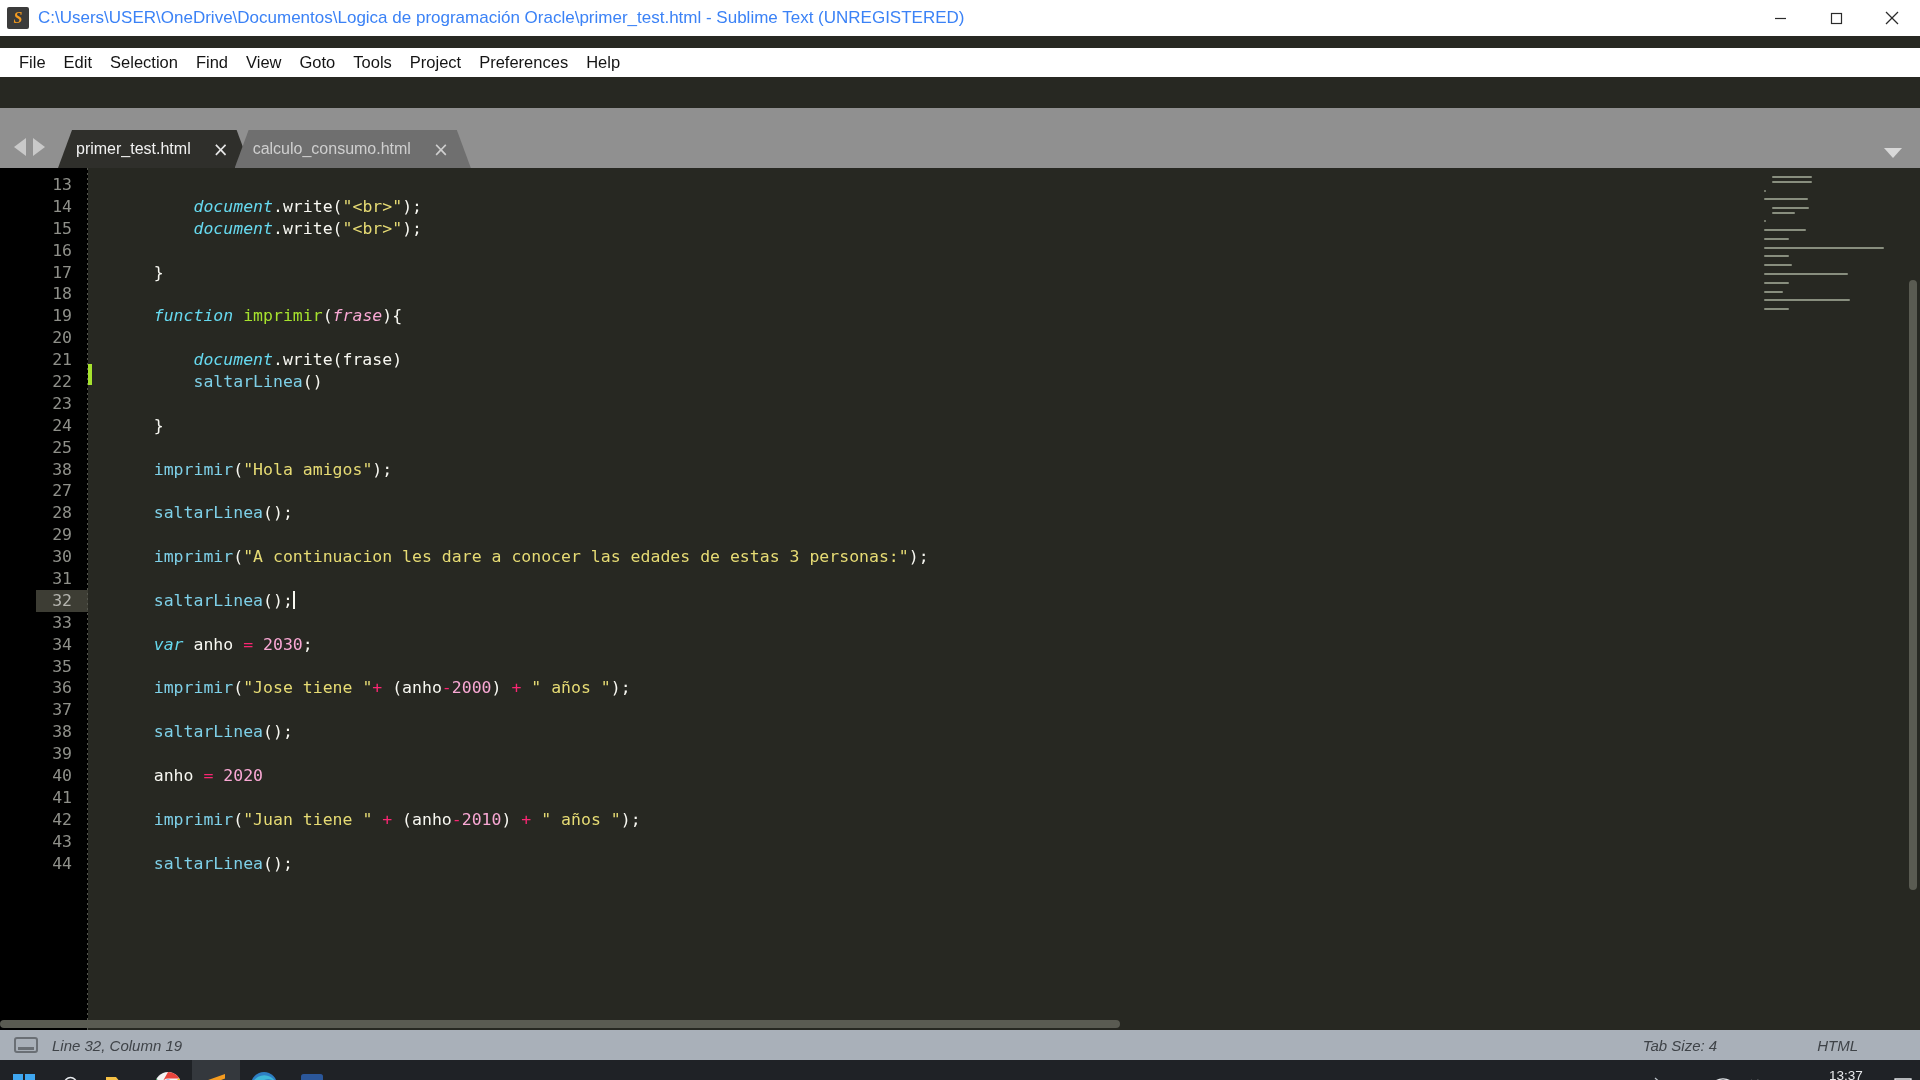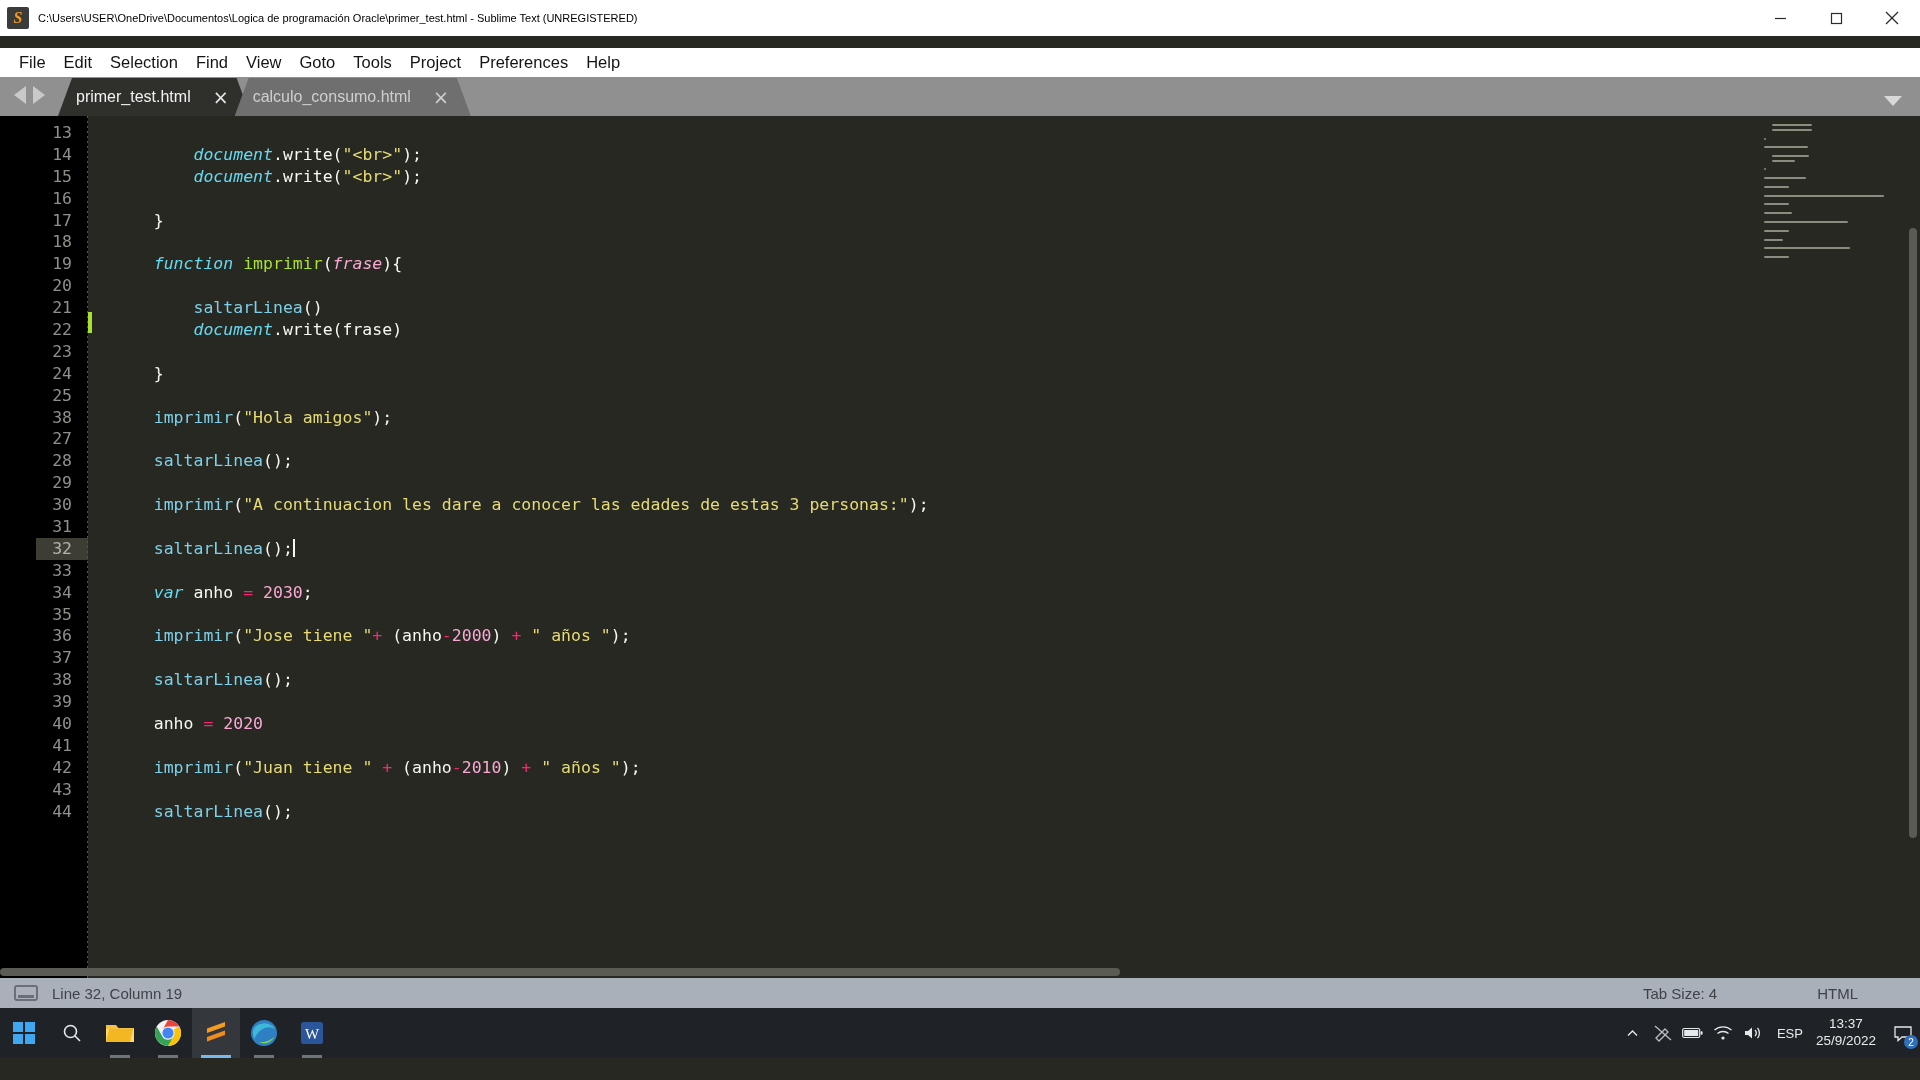--- a/index.html
+++ b/index.html
@@ -15,42 +15,42 @@
     position: relative;
   }
   #app-icon {
     width: 22px; height: 22px; margin-left: 7px; margin-right: 9px;
     background: #3b3b3b; border-radius: 2px; flex: none;
     display: flex; align-items: center; justify-content: center;
     color: #f49b20; font-size: 16px; font-weight: bold;
     font-family: "Liberation Serif", serif; font-style: italic;
   }
   #title-text {
-    font-size: 11px; color: #000000; white-space: nowrap;
+    font-size: 17px; color: #3b82f6; white-space: nowrap;
   }
   #win-controls { position: absolute; right: 0; top: 0; display: flex; height: 36px; }
   .win-btn {
     width: 56px; height: 36px; display: flex; align-items: center; justify-content: center;
     color: #2b2b2b;
   }
   .win-btn svg { display: block; }
 
   
   #menubar {
     height: 29px; background: #ffffff; display: flex; align-items: center;
     padding-left: 10px; gap: 0px; margin-top: 12px;
   }
   .menu-item {
     font-size: 16.5px; color: #141414; padding: 2px 9px; white-space: nowrap;
   }
 
   
   #tabbar {
-    height: 39px; background: #909090; display: flex; align-items: flex-end;
-    position: relative; overflow: hidden;
+    height: 60px; background: #909090; display: flex; align-items: flex-end;
+    position: relative; overflow: hidden; margin-top: 31px;
   }
   #tab-arrows {
     width: 58px; height: 43px; display: flex; align-items: center;
     justify-content: center; gap: 7px; flex: none;
   }
   .arrow { width: 0; height: 0; border-top: 9px solid transparent; border-bottom: 9px solid transparent; }
   .arrow.left  { border-right: 12px solid #c9c9c9; }
   .arrow.right { border-left: 12px solid #c9c9c9; }
   .tab {
     position: relative; height: 38px; display: flex; align-items: center;
@@ -134,21 +134,21 @@
     position: absolute; left: 0; right: 0; bottom: 0; height: 12px;
   }
   #h-thumb {
     position: absolute; left: 0; bottom: 2px; width: 1120px; height: 8px;
     background: #5a5b52; border-radius: 4px;
   }
 
   
   #statusbar {
     height: 30px; background: #a9b0b9; display: flex; align-items: center;
-    color: #3f4348; font-size: 15px; position: relative;
+    color: #3f4348; font-size: 15px; position: relative; font-style: italic;
   }
   #status-icon {
     width: 24px; height: 16px; margin-left: 14px; margin-right: 14px;
     border: 2px solid #6a6f75; border-radius: 3px; position: relative; flex: none;
   }
   #status-icon::after {
     content: ''; position: absolute; left: 2px; right: 2px; bottom: 1px;
     height: 3px; background: #6a6f75;
   }
   #status-right { position: absolute; right: 0; display: flex; align-items: center; }
@@ -286,22 +286,22 @@
   <div id="code">
     <div id="fold-marker"></div>
   <div class="cline"></div>
       <div class="cline"><span class="t-plain">        </span><span class="t-kw">document</span><span class="t-plain">.write(</span><span class="t-str">"&lt;br&gt;"</span><span class="t-plain">);</span></div>
       <div class="cline"><span class="t-plain">        </span><span class="t-kw">document</span><span class="t-plain">.write(</span><span class="t-str">"&lt;br&gt;"</span><span class="t-plain">);</span></div>
       <div class="cline"></div>
       <div class="cline"><span class="t-plain">    }</span></div>
       <div class="cline"></div>
       <div class="cline"><span class="t-plain">    </span><span class="t-kw">function</span><span class="t-plain"> </span><span class="t-fn">imprimir</span><span class="t-plain">(</span><span class="t-param">frase</span><span class="t-plain">){</span></div>
       <div class="cline"></div>
+      <div class="cline"><span class="t-plain">        </span><span class="t-kw">document</span><span class="t-plain">.write(frase)</span></div>
       <div class="cline"><span class="t-plain">        </span><span class="t-call">saltarLinea</span><span class="t-plain">()</span></div>
-      <div class="cline"><span class="t-plain">        </span><span class="t-kw">document</span><span class="t-plain">.write(frase)</span></div>
       <div class="cline"></div>
       <div class="cline"><span class="t-plain">    }</span></div>
       <div class="cline"></div>
       <div class="cline"><span class="t-plain">    </span><span class="t-call">imprimir</span><span class="t-plain">(</span><span class="t-str">"Hola amigos"</span><span class="t-plain">);</span></div>
       <div class="cline"></div>
       <div class="cline"><span class="t-plain">    </span><span class="t-call">saltarLinea</span><span class="t-plain">();</span></div>
       <div class="cline"></div>
       <div class="cline"><span class="t-plain">    </span><span class="t-call">imprimir</span><span class="t-plain">(</span><span class="t-str">"A continuacion les dare a conocer las edades de estas 3 personas:"</span><span class="t-plain">);</span></div>
       <div class="cline"></div>
       <div class="cline"><span class="t-plain">    </span><span class="t-call">saltarLinea</span><span class="t-plain">();</span><span class="caret"></span></div>

